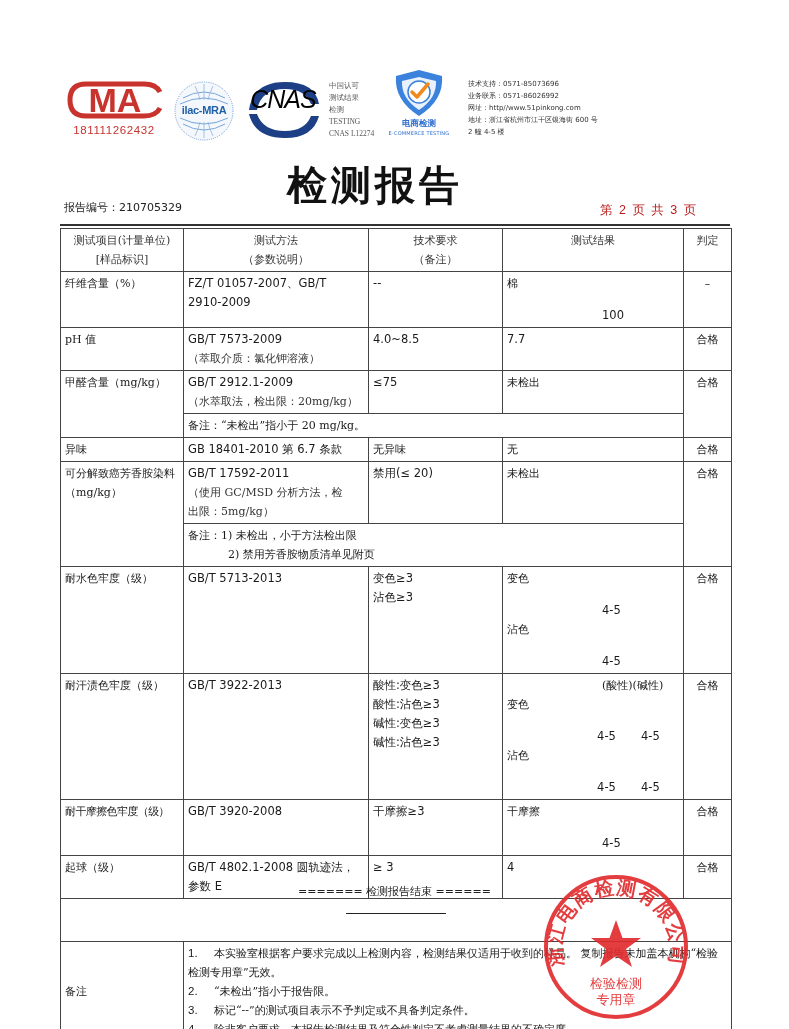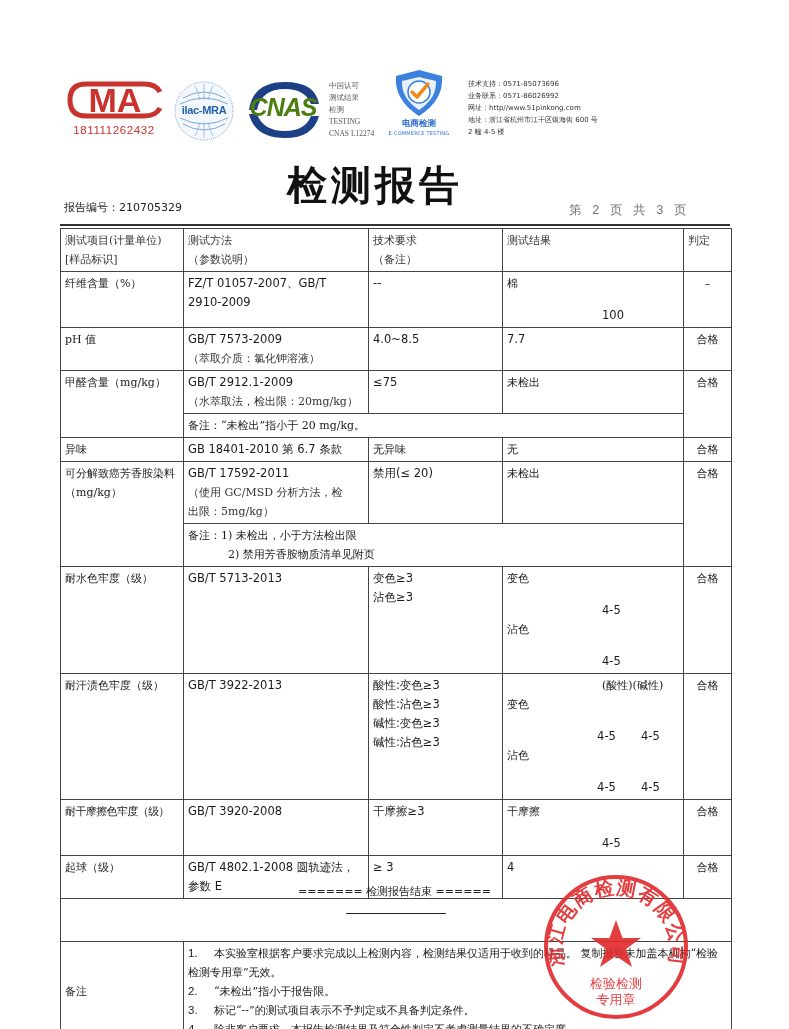--- a/index.html
+++ b/index.html
@@ -8,40 +8,40 @@
   .abs { position: absolute; }
 
   
   .cma { left: 64px; top: 78px; width: 100px; height: 62px; }
   .cma-num { position: absolute; left: 0; top: 46px; width: 100px; text-align: center;
              font-family: "Liberation Sans", sans-serif; font-size: 11.5px; letter-spacing: 0.6px; color: #c8332d; }
   .ilac { left: 173px; top: 80px; width: 62px; height: 62px; }
   .ilac-text { position:absolute; left: 0; top: 24px; width: 62px; text-align:center;
                font-family: "Liberation Sans", sans-serif; font-weight: bold; font-size: 11px; color:#1f5fa8; letter-spacing:-0.3px;}
   .cnas { left: 243px; top: 80px; width: 80px; height: 60px; }
-  .cnas-text { position:absolute; left:0; top:13px; width:80px; text-align:center;
-               font-family: "Liberation Sans", sans-serif; font-weight:bold; font-style: italic; font-size: 25px; color:#4d7c0f; letter-spacing:-1px;}
+  .cnas-text { position:absolute; left:0; top:5px; width:80px; text-align:center;
+               font-family: "Liberation Sans", sans-serif; font-weight:normal; font-style: italic; font-size: 25px; color:#000000; letter-spacing:-1px;}
   .cnas-desc { left: 329px; top: 80px; font-family: "Liberation Serif", serif; font-size: 7.5px; line-height: 12px; color:#555; }
   .ecom { left: 384px; top: 68px; width: 70px; height: 72px; }
   .ecom-cn { position:absolute; left:0; top: 50px; width:70px; text-align:center; font-size: 8.5px; font-weight:bold; color:#2f6fd0; }
   .ecom-en { position:absolute; left:-4px; top: 62px; width:78px; text-align:center; font-size: 5px; color:#2f6fd0; letter-spacing: 0.2px; }
   .contact { left: 468px; top: 78px; font-size: 7px; line-height: 12px; color:#333; }
 
   
   .title { left: 0; top: 158px; width: 750px; text-align: center; font-family: "DejaVu Serif", serif;
            font-size: 40px; font-weight: bold; letter-spacing: 4px; color:#111; }
   .report-no { left: 64px; top: 200px; font-size: 11px; color:#222; }
-  .page-info { left: 569px; top: 202px; font-family: Liberation Mono, monospace; font-size: 12.5px; color:#737373; word-spacing: 3px; }
+  .page-info { left: 600px; top: 202px; font-family: Liberation Sans, sans-serif; font-size: 12.5px; color:#b91c1c; word-spacing: 3px; }
   .top-rule { left: 60px; top: 224px; width: 670px; height: 2px; background:#333; }
 
   
   table.report { position: absolute; left: 60px; top: 228px; width: 671px; border-collapse: collapse;
                  font-size: 11.5px; line-height: 19px; table-layout: fixed; }
   table.report td { border: 1px solid #444; vertical-align: top; padding: 2px 4px 2px 4px; }
-  .th { color:#333; font-family: "DejaVu Serif", serif; font-size: 11px; text-align:left; }
+  .th { color:#333; font-family: "DejaVu Serif", serif; font-size: 11px; text-align:center; }
   .item { font-family: "DejaVu Serif", serif; font-size: 11px; margin-left: 40px; }
   .serif { font-family: "DejaVu Serif", serif; font-size: 11px; }
   .sub { font-family: "DejaVu Serif", serif; font-size: 11px; color:#333; }
   .verdict { text-align:center; font-family: "DejaVu Serif", serif; font-size: 11px; }
   .res-line { display:flex; }
   .res-line .k { width: 95px; font-family: "DejaVu Serif", serif; font-size: 11px; }
   .res-line .v { width: 40px; margin-top: 32px; }
   .sep-line { display:block; margin: 12px auto 0; width: 100px; height: 1px; background:#222; }
   .note-line { font-family: "DejaVu Serif", serif; font-size: 11px; }
   .note-line .n { display:inline-block; width: 26px; font-family: "Liberation Sans", sans-serif; font-size: 11.5px; }

